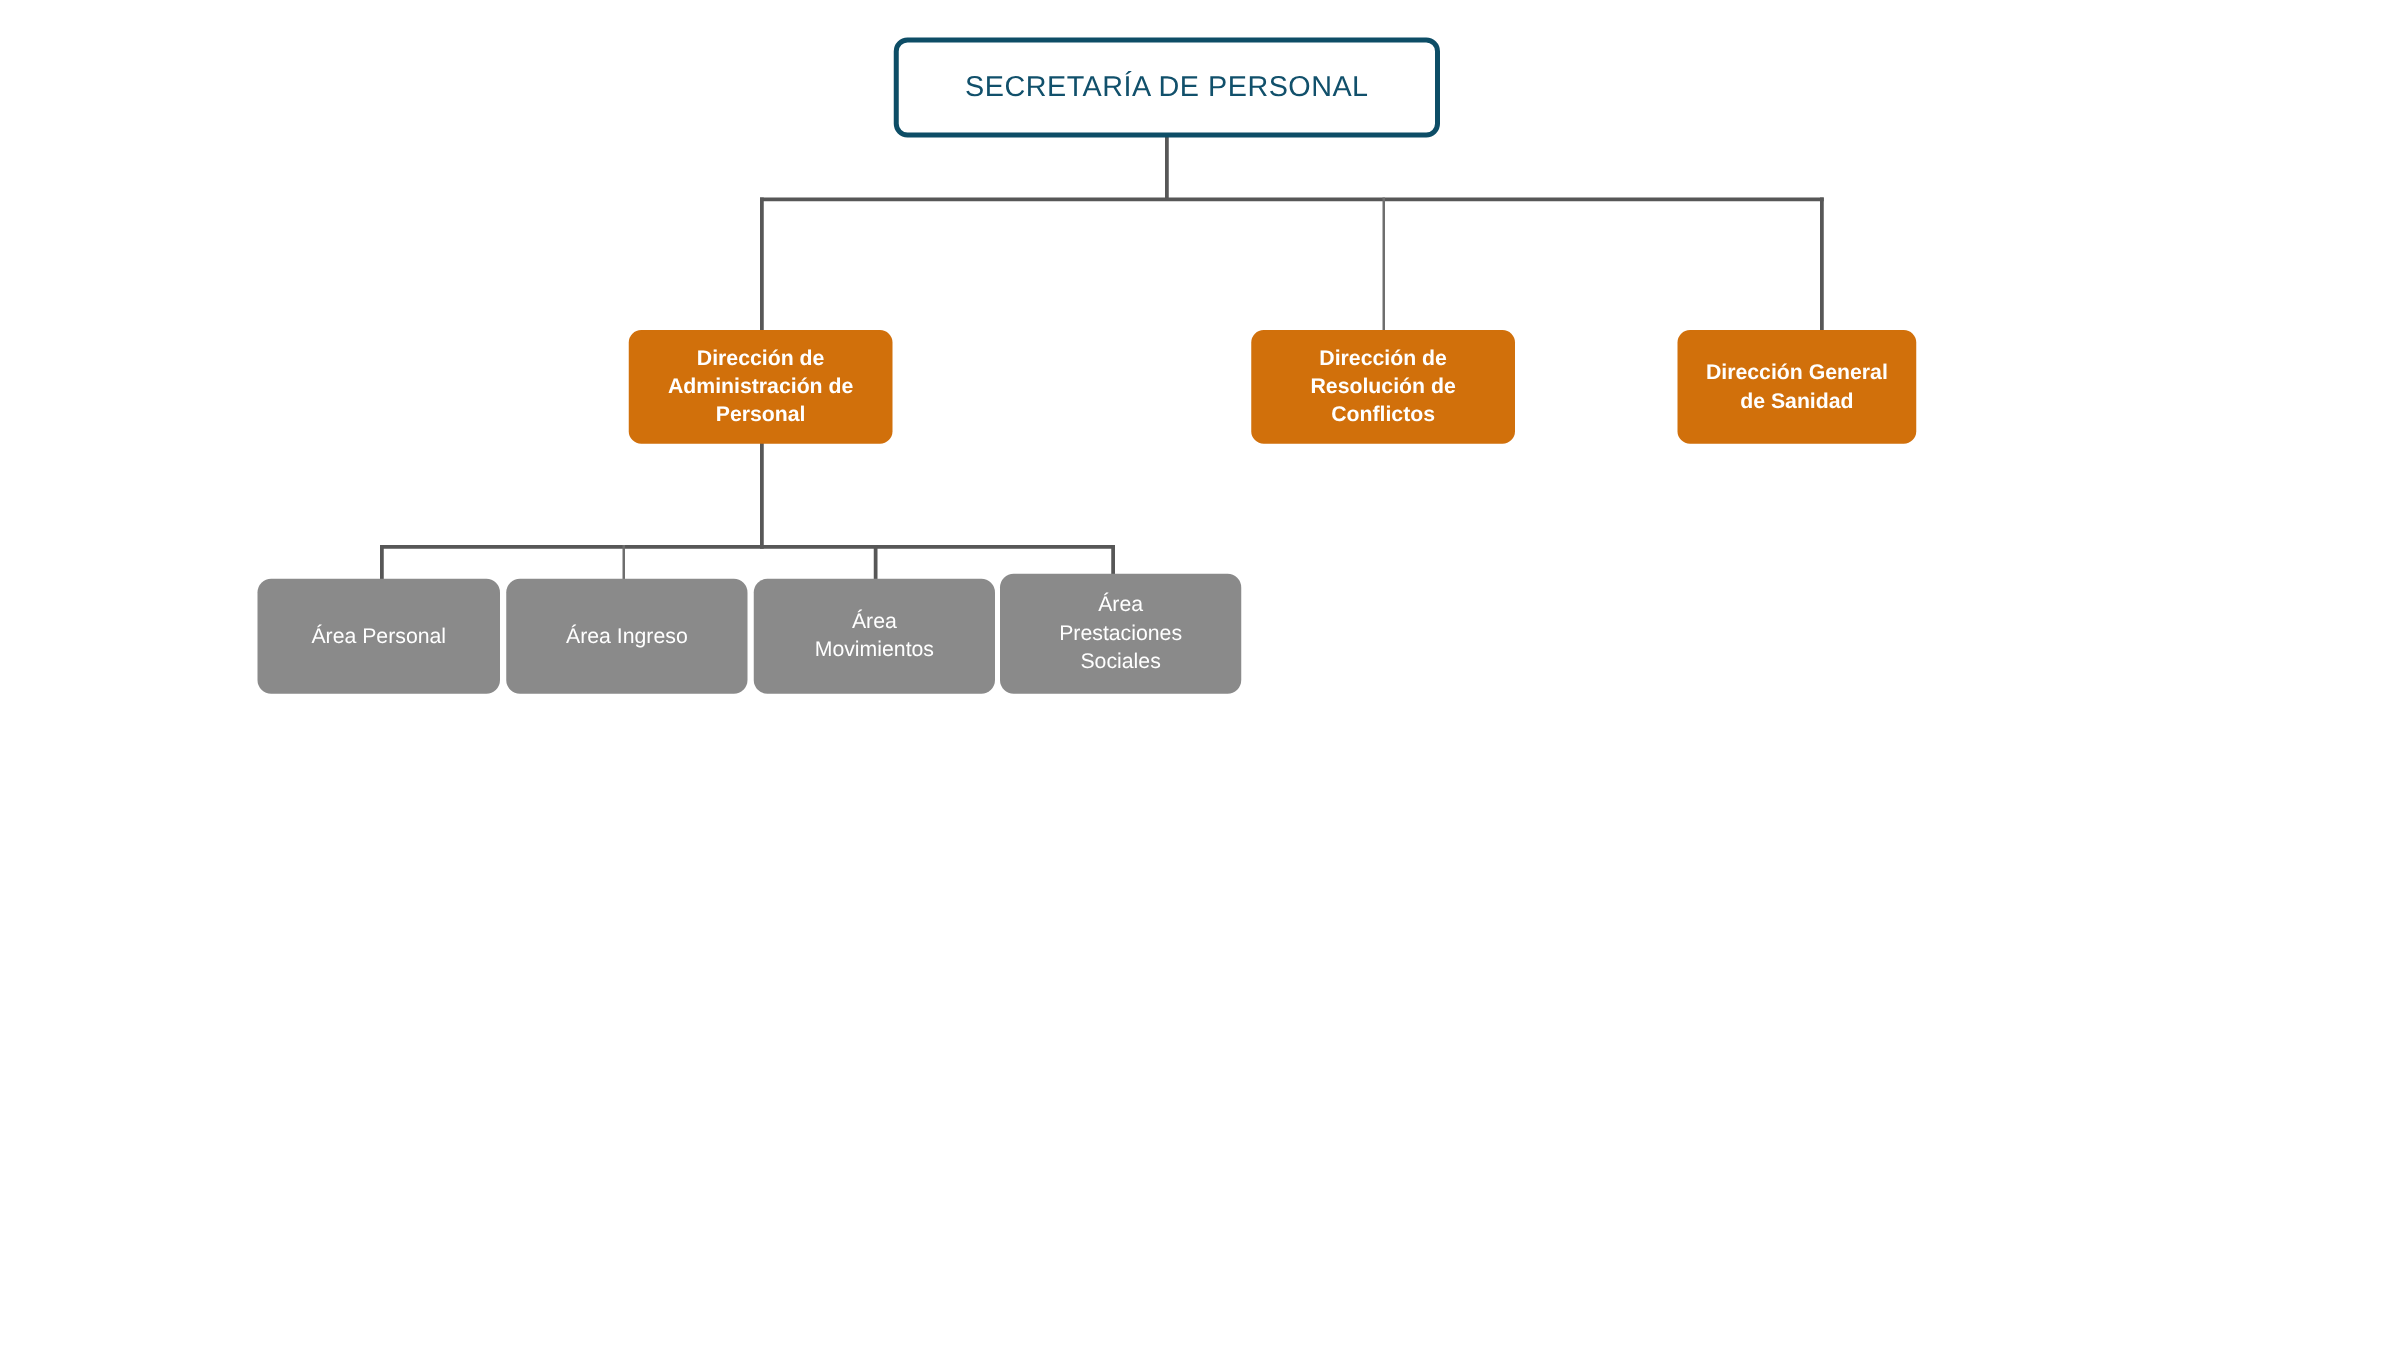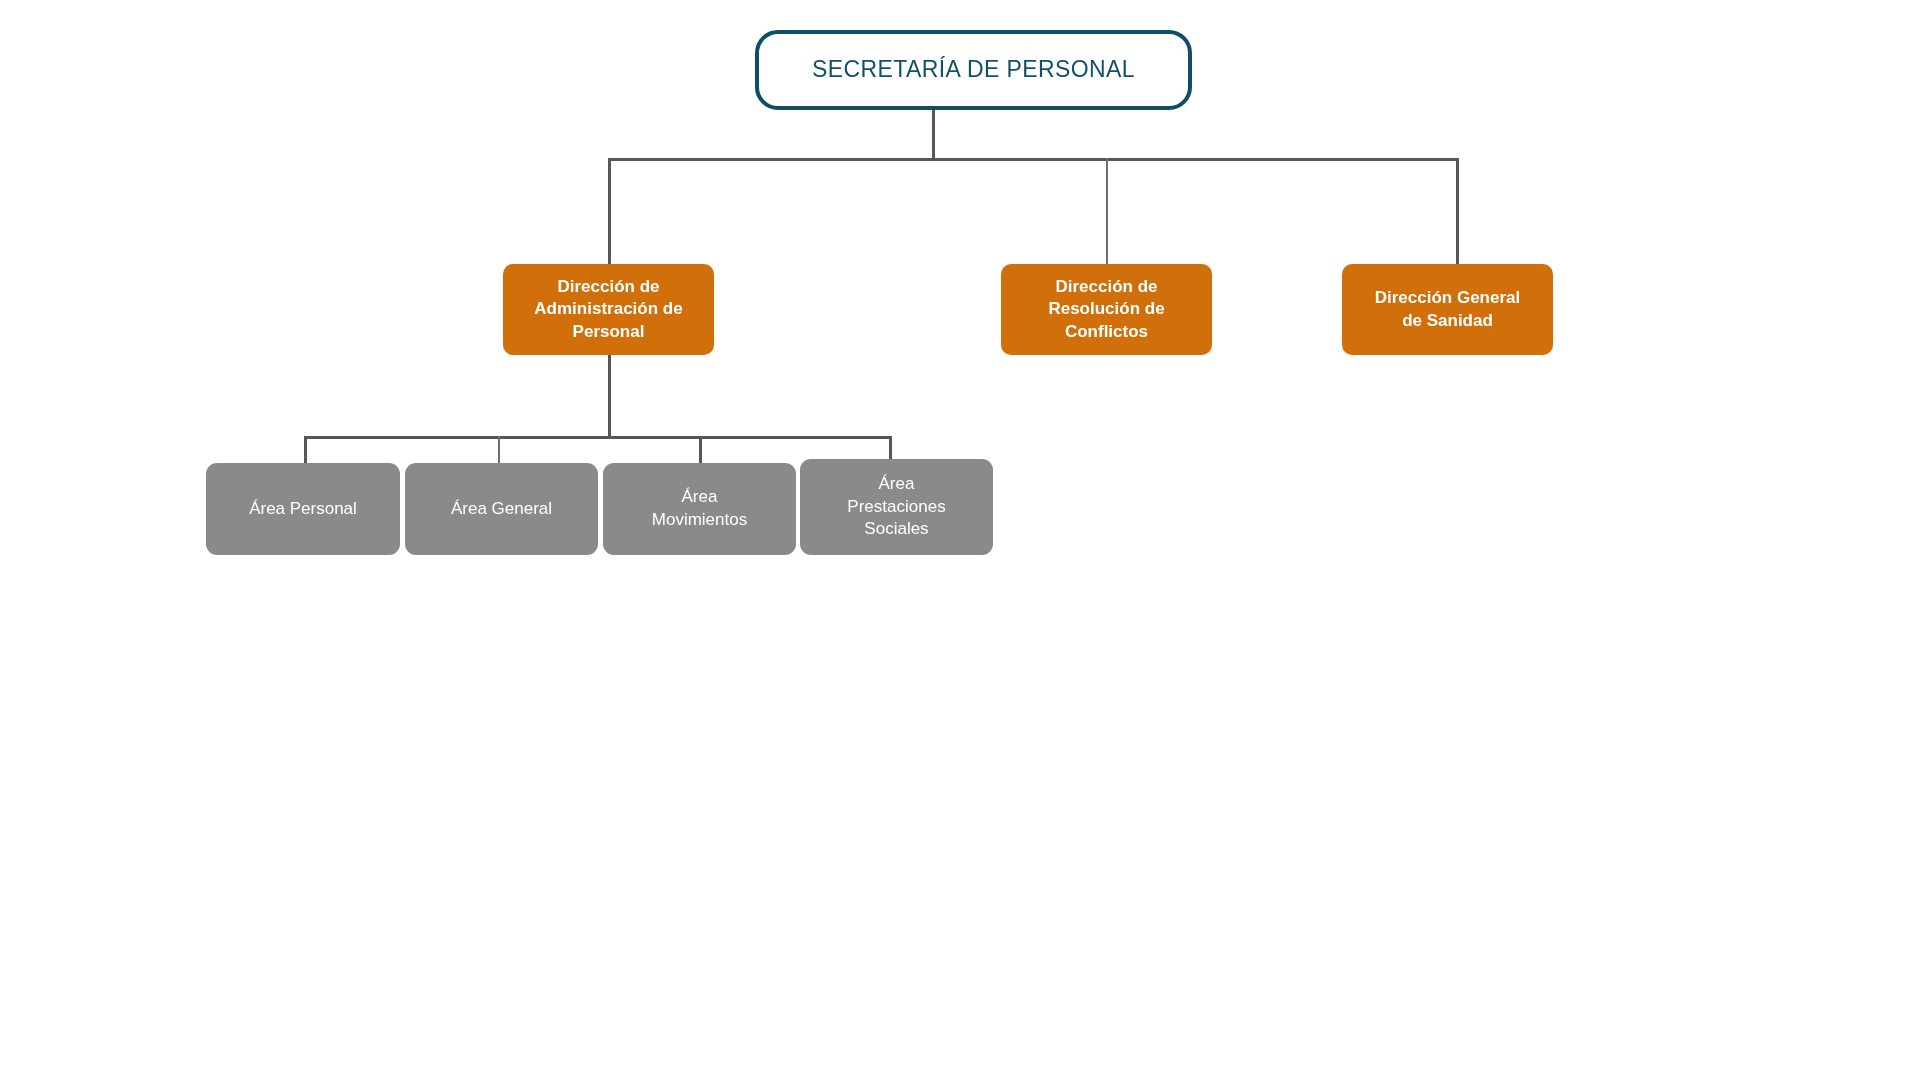--- a/index.html
+++ b/index.html
@@ -45,22 +45,21 @@
   .node .node-label {
     display: block;
     width: 100%;
     white-space: pre-line;
   }
 
   
   .node-root {
     background: #ffffff;
     border: 4px solid #0d4d66;
-    border-radius: 23px;
-    margin-left: 40px;
+    border-radius: 11px;
   }
   .node-root .node-label {
     color: #11506b;
     font-size: 23px;
     font-weight: 400;
     letter-spacing: 0.4px;
     line-height: 1.2;
   }
 
   
@@ -118,31 +117,31 @@
 Administración de
 Personal</span>
   </div>
 
   <div class="node node-dir" style="left:1001px; top:264px; width:211px; height:91px;">
     <span class="node-label">Dirección de
 Resolución de
 Conflictos</span>
   </div>
 
-  <div class="node node-dir" style="left:1342px; top:264px; width:211px; height:91px;">
+  <div class="node node-dir" style="left:1342px; top:264px; width:191px; height:91px;">
     <span class="node-label">Dirección General
 de Sanidad</span>
   </div>
 
   <div class="node node-area" style="left:206px; top:463px; width:194px; height:92px;">
     <span class="node-label">Área Personal</span>
   </div>
 
   <div class="node node-area" style="left:405px; top:463px; width:193px; height:92px;">
-    <span class="node-label">Área General</span>
+    <span class="node-label">Área Ingreso</span>
   </div>
 
   <div class="node node-area" style="left:603px; top:463px; width:193px; height:92px;">
     <span class="node-label">Área
 Movimientos</span>
   </div>
 
   <div class="node node-area" style="left:800px; top:459px; width:193px; height:96px;">
     <span class="node-label">Área
 Prestaciones

